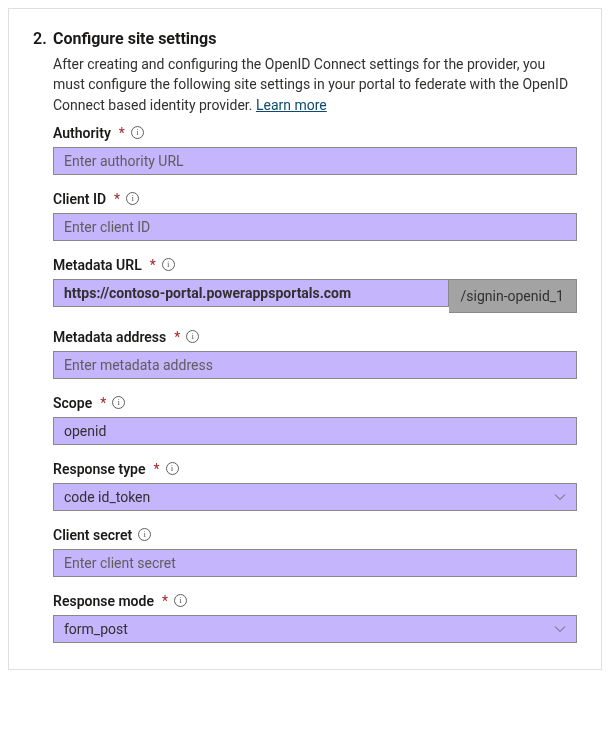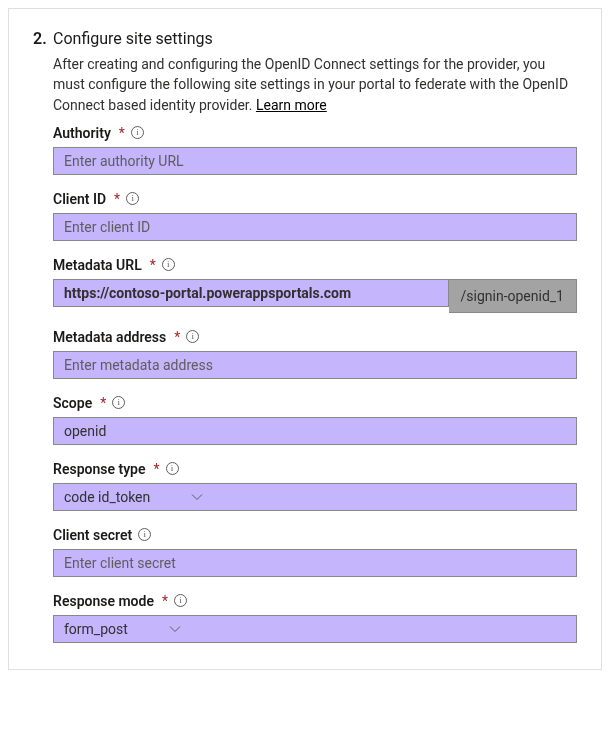--- a/index.html
+++ b/index.html
@@ -10,23 +10,23 @@
     width:610px;
   }
   .card {
     border:1px solid #e1dfdd;
     margin:8px;
     width:594px;
     padding:20px 24px 26px 24px;
   }
   .heading-row { display:flex; align-items:baseline; gap:4px; }
   .step-num { font-size:16px; font-weight:600; color:#1b1a19; min-width:16px; }
-  .title { font-size:16px; font-weight:400; color:#1b1a19; }
+  .title { font-size:16px; font-weight:700; color:#1b1a19; }
   .desc { margin:6px 0 0 20px; font-size:14px; color:#323130; line-height:1.45; }
-  .desc a { color:#000000; }
+  .desc a { color:#0c4a6e; }
   .form { margin-left:20px; }
   .field { margin-top:16px; }
   .field:first-child { margin-top:10px; }
   .label-row { display:flex; align-items:center; gap:6px; margin-bottom:6px; }
   .label { font-weight:600; font-size:14px; color:#1b1a19; }
   .req { color:#a4262c; margin-left:2px; }
   .info-icon {
     width:13px; height:13px; border:1px solid #605e5c; border-radius:50%;
     display:inline-flex; align-items:center; justify-content:center;
     font-size:9px; color:#605e5c; line-height:1; cursor:default;
@@ -37,21 +37,21 @@
     border:1px solid #8a8886;
     background:#c4b5fd;
     padding:0 10px;
     font-size:14px;
     font-family:inherit;
     color:#323130;
     outline:none;
   }
   input.textbox::placeholder { color:#605e5c; }
   .select {
-    display:flex; align-items:center; 
+    display:flex; align-items:center; justify-content:space-between;
     cursor:pointer;
     gap:41px;
   }
   .select .chev {
     color:#605e5c;
   }
   .combo {
     display:flex; width:100%;
   }
   .combo input.textbox { flex:1 1 auto;font-weight:bold; }

